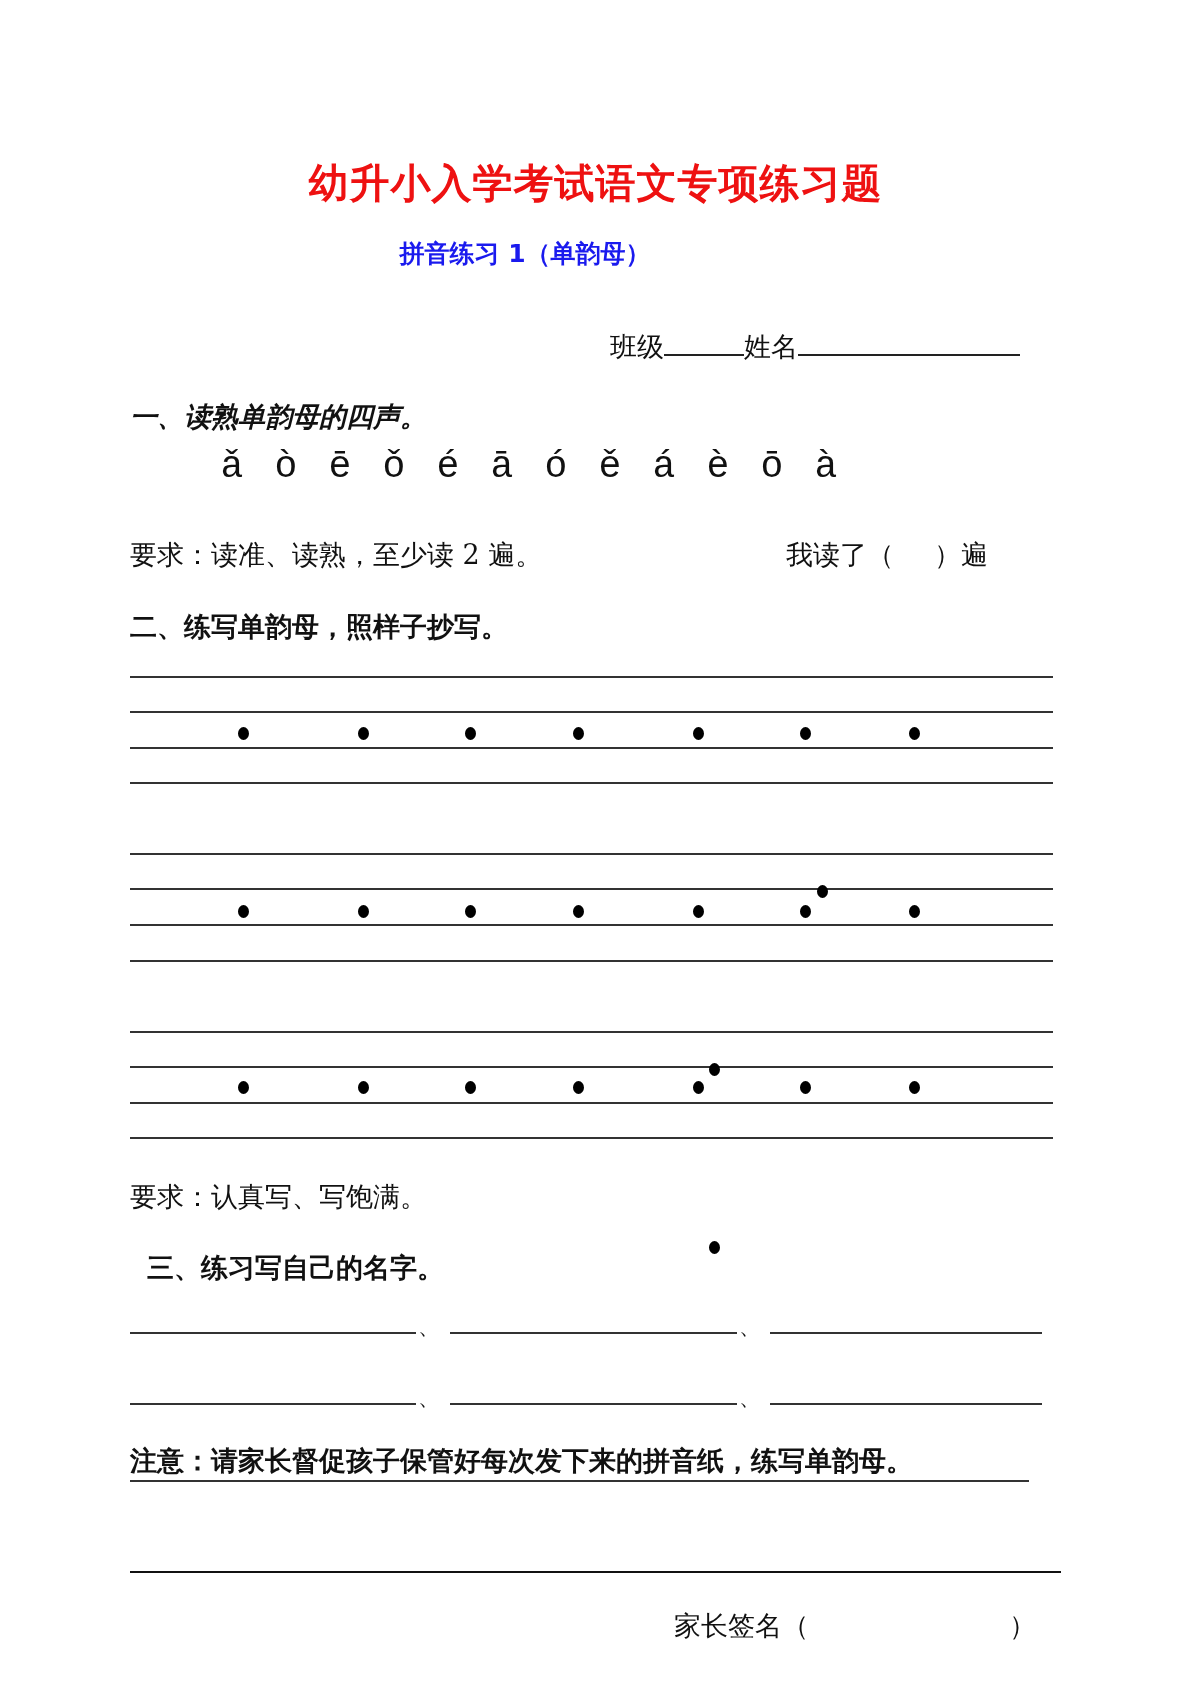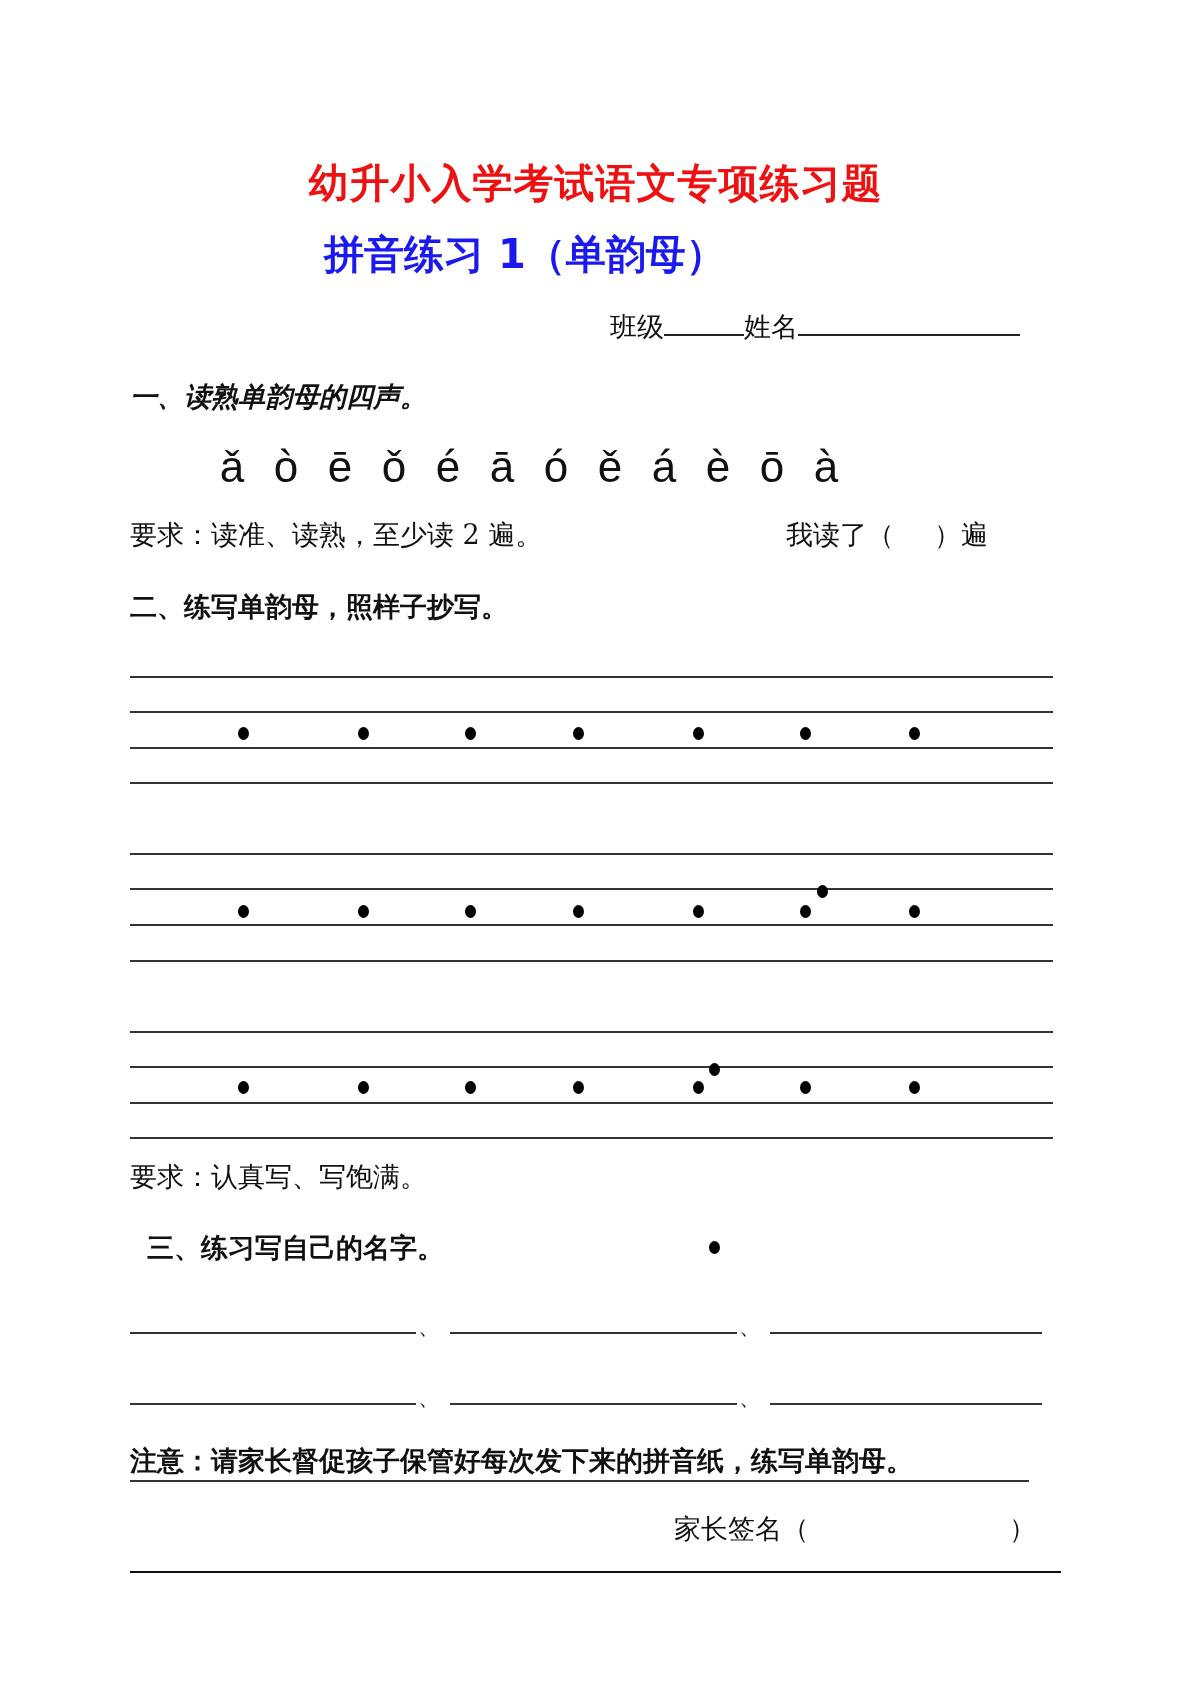--- a/index.html
+++ b/index.html
@@ -2,25 +2,25 @@
 <html><head>
 <meta charset="utf-8">
 <style>
   html, body { margin: 0; padding: 0; background: #ffffff; }
   body { width: 1191px; height: 1684px; position: relative; overflow: hidden;
          font-family: "DejaVu Serif", "Liberation Serif", serif; color: #111; }
   .abs { position: absolute; }
   .title { left: 0; width: 1191px; top: 160px; text-align: center; font-family: "DejaVu Sans", "Liberation Sans", sans-serif;
            font-weight: bold; font-size: 40px; line-height: 46px; letter-spacing: 1px; }
   .subtitle { left: 0; width: 1050px; top: 234px; text-align: center; font-family: "DejaVu Sans", "Liberation Sans", sans-serif;
-           font-weight: bold; font-size: 40px; line-height: 40px; }
-  .txt { font-size: 27px; line-height: 34px; white-space: nowrap; }
+           font-weight: bold; font-size: 25px; line-height: 40px; }
+  .txt { font-size: 27px; line-height: 34px; white-space: nowrap; margin-top: 20px; }
   .bold { font-weight: bold; }
   .uline { display: inline-block; border-bottom: 2px solid #222; height: 28px; vertical-align: baseline; }
-  .pinyin { left: 205px; top: 443px; font-family: Liberation Sans, sans-serif; font-size: 44px; line-height: 48px; }
+  .pinyin { left: 205px; top: 443px; font-family: Liberation Mono, monospace; font-size: 38px; line-height: 48px; }
   .pinyin span { display: inline-block; width: 54px; text-align: center; }
   .rule { position: absolute; height: 2px; background: #333; }
   .dot { position: absolute; width: 11px; height: 13px; border-radius: 50%; background: #000; }
   .name-line { position: absolute; height: 2px; background: #333; }
   .comma { position: absolute; font-size: 22px; line-height: 22px; }
   .note { left: 130px; top: 1444px; font-size: 27px; font-weight: bold; line-height: 34px; padding-bottom: 2px;
           border-bottom: 2px solid #333; width: 899px; }
 </style>
 </head>
 <body>
@@ -90,16 +90,16 @@
 <div class="comma" style="left:739px; top:1316px;">、</div>
 <div class="name-line" style="left:770px; top:1332px; width:272px;"></div>
 
 <div class="name-line" style="left:130px; top:1403px; width:286px;"></div>
 <div class="comma" style="left:418px; top:1387px;">、</div>
 <div class="name-line" style="left:450px; top:1403px; width:287px;"></div>
 <div class="comma" style="left:739px; top:1387px;">、</div>
 <div class="name-line" style="left:770px; top:1403px; width:272px;"></div>
 
 <div class="abs note">注意：请家长督促孩子保管好每次发下来的拼音纸，练写单韵母。</div>
-<div class="abs txt" style="left:674px; top:1512px;">
+<div class="abs txt" style="left:674px; top:1589px;">
   <span>家长签名（</span><span style="display:inline-block; width:200px;"></span><span>）</span>
 </div>
 <div class="rule" style="left:130px; top:1571px; width:931px; background:#111;"></div>
 
 </body></html>

